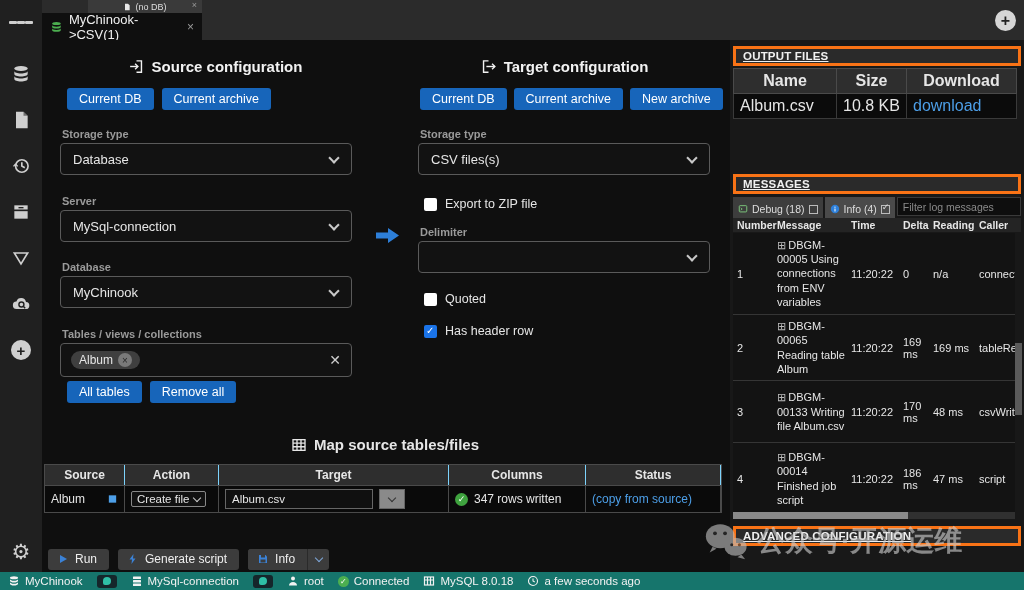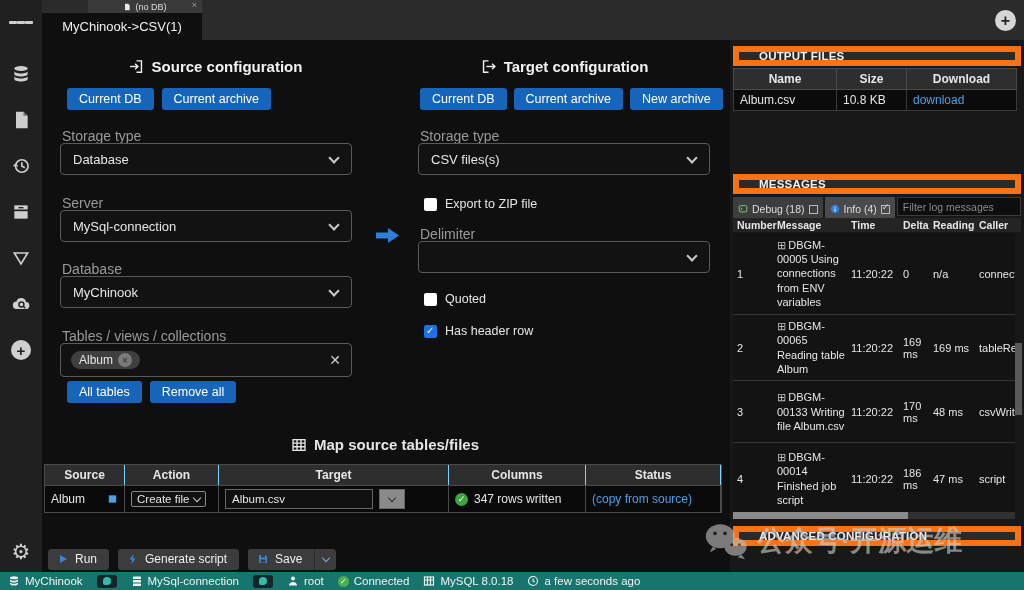--- a/index.html
+++ b/index.html
@@ -17,35 +17,35 @@
   .plus-circ { width:20px; height:20px; border-radius:50%; background:#cfcfcf; color:#202020;
     display:flex; align-items:center; justify-content:center; font-size:15px; font-weight:bold; }
 
   
   .topstrip { position:absolute; left:42px; top:0; width:982px; height:13px; background:#2b2b2b; }
   .nodb-tab { position:absolute; left:46px; top:0; width:114px; height:13px; background:#3a3a3a;
     display:flex; align-items:center; justify-content:center; gap:4px; font-size:9px; color:#ddd; cursor:pointer; }
   .nodb-close { position:absolute; right:5px; top:0; font-size:9px; color:#999; }
   .tabrow { position:absolute; left:42px; top:13px; width:982px; height:27px; background:#2b2b2b; }
   .active-tab { position:absolute; left:0; top:0; width:160px; height:27px; background:#0f0f0f;
-    display:flex; align-items:center; gap:6px; padding:0 8px; font-size:13px; color:#f0f0f0; cursor:pointer;flex-direction:column; }
+    display:flex; align-items:center; gap:6px; padding:0 8px; font-size:13px; color:#f0f0f0; cursor:pointer; }
   .tab-close { color:#9a9a9a; font-size:12px; margin-left:2px; cursor:pointer; }
   .add-tab { position:absolute; right:8px; top:10px; width:21px; height:21px; border-radius:50%;
     background:#d6d6d6; color:#222; display:flex; align-items:center; justify-content:center;
     font-size:16px; font-weight:bold; cursor:pointer; z-index:6; }
 
   
   .content { position:absolute; left:42px; top:40px; width:686px; height:506px; background:#0f0f0f; }
   .col-header { position:absolute; font-size:15px; font-weight:bold; text-align:center;
     display:flex; align-items:center; justify-content:center; gap:7px; color:#f2f2f2; }
   .col-header svg { width:17px; height:17px; }
   .btnrow { position:absolute; display:flex; gap:8px; }
   .btn-blue { background:#1765ba; color:#fff; border:none; border-radius:3px; padding:4px 12px;
     font-size:12.5px; font-family:"Liberation Sans",sans-serif; cursor:pointer; }
-  .f-label { position:absolute; font-size:14px; color:#9a9a9a; }
+  .f-label { position:absolute; font-size:11px; color:#9a9a9a;font-weight:bold; }
   .select { position:absolute; height:32px; border:1px solid #5a5a5a; border-radius:4px;
     background:#121212; display:flex; align-items:center; padding:0 12px; font-size:13px; cursor:pointer; }
   .chev { width:8px; height:8px; border-right:2px solid #c9c9c9; border-bottom:2px solid #c9c9c9;
     transform:rotate(45deg); position:absolute; right:13px; top:10px; }
   .chipbox { position:absolute; height:34px; border:1px solid #5a5a5a; border-radius:4px;
     background:#121212; display:flex; align-items:center; padding:0 10px; }
   .chip { background:#3f3f3f; border-radius:12px; padding:2px 8px; font-size:12px;
     display:flex; align-items:center; gap:5px; cursor:default; }
   .chip-x { width:14px; height:14px; border-radius:50%; background:#7a7a7a; color:#2a2a2a;
     font-size:10px; display:flex; align-items:center; justify-content:center; cursor:pointer; }
@@ -75,23 +75,23 @@
   .mini-dd { width:26px; height:20px; background:#8a8a8a; border:1px solid #666; display:flex;
     align-items:center; justify-content:center; cursor:pointer; }
   .mini-dd .mini-chev { border-color:#333; margin-top:-2px; }
   .link { color:#4d9fe8; cursor:pointer; }
   .ok-dot { width:13px; height:13px; border-radius:50%; background:#3fa33f; color:#fff; font-size:9px;
     display:flex; align-items:center; justify-content:center; flex:0 0 13px; }
 
   
   .rpanel { position:absolute; left:730px; top:40px; width:294px; height:532px; background:#181818; z-index:2; }
   .p-header { position:absolute; left:3px; width:288px; height:20px; background:#2a2a2a;
-    border:6px solid #f97316; font-size:11.5px; font-weight:bold; display:flex; align-items:center;
-    padding:0 20px; letter-spacing:0.2px; color:#f0f0f0; }
-  .ftable { position:absolute; left:3px; top:28px; width:284px; font-size:12px; }
+    border:3px solid #f97316; font-size:11.5px; font-weight:bold; display:flex; align-items:center;
+    padding:0 7px; letter-spacing:0.2px; color:#f0f0f0;text-decoration:underline; }
+  .ftable { position:absolute; left:3px; top:28px; width:284px; font-size:16px; }
   .ft-head { display:grid; grid-template-columns:104px 70px 110px; background:#2e2e2e; font-weight:bold; text-align:center; }
   .ft-head div { padding:3px 4px; border:1px solid #4a4a4a; border-left:none; }
   .ft-head div:first-child { border-left:1px solid #4a4a4a; }
   .ft-row { display:grid; grid-template-columns:104px 70px 110px; background:#0b0b0b; }
   .ft-row div { padding:3px 6px; border:1px solid #3a3a3a; border-top:none; border-left:none; }
   .ft-row div:first-child { border-left:1px solid #3a3a3a; }
 
   .chips { position:absolute; left:3px; top:157px; width:288px; height:19px; display:flex; gap:2px; }
   .chipbtn { background:#3d3d3d; display:flex; align-items:center; gap:4px; padding:12px 5px;
     font-size:10.5px; cursor:pointer; color:#ddd; white-space:nowrap; }
@@ -450,21 +450,21 @@
       </svg>
     <span>Generate script</span>
   </button>
   <div class="save-group">
     <button class="tbtn">
       <svg viewBox="0 0 24 24" fill="#3b82d6">
           <path d="M4 4h13l3 3v13H4z"></path>
           <rect x="8" y="4" width="8" height="5" fill="#3c3c3c"></rect>
           <rect x="7" y="13" width="10" height="6" fill="#3c3c3c"></rect>
         </svg>
-      <span>Save</span>
+      <span>Info</span>
     </button>
     <div class="save-dd">
         <span class="mini-chev"></span>
       </div>
   </div>
 </div>
 
 <div class="watermark">
   <svg class="wm-icon" viewBox="0 0 48 40">
     <ellipse cx="18" cy="15" rx="15" ry="12.5" fill="#bdbdbd"></ellipse>

